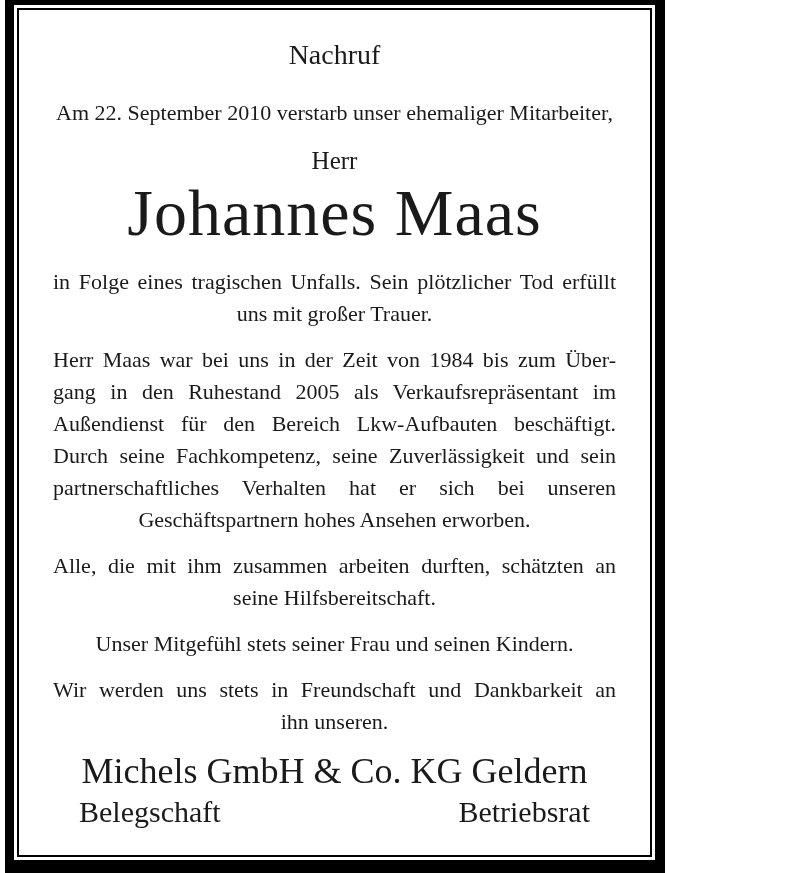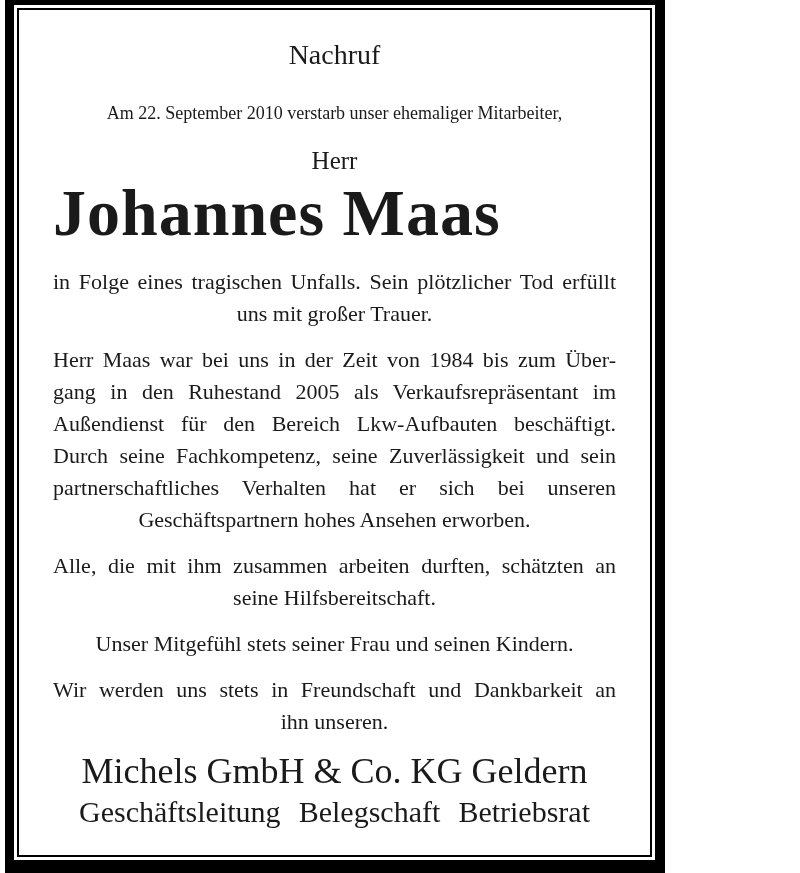--- a/index.html
+++ b/index.html
@@ -31,37 +31,36 @@
   }
 
   .title {
     text-align: center;
     font-size: 28px;
     line-height: 1.2;
     margin-top: 6px;
   }
   .intro {
     text-align: center;
-    font-size: 18px;
+    font-size: 22px;
     line-height: 30px;
     margin-top: 26px;
   }
   .salutation {
     text-align: center;
     font-size: 25px;
     line-height: 30px;
     margin-top: 18px;
   }
   .deceased-name {
-    text-align: left;
+    text-align: center;
     font-size: 66px;
     line-height: 1.0;
     letter-spacing: 1px;
     margin-top: 4px;
-    font-weight: bold;
   }
 
   .notice-body { margin-top: 20px; }
   .paragraph { margin-top: 14px; font-size: 22px; line-height: 32px; }
   .paragraph:first-child { margin-top: 0; }
   .pline { text-align: justify; text-align-last: justify; }
   .pline.center { text-align: center; text-align-last: center; }
 
   .footer { margin-top: 14px; }
   .company {
@@ -114,20 +113,19 @@
         </div>
         <div class="paragraph">
           <div class="pline">Wir werden uns stets in Freundschaft und Dankbarkeit an</div>
           <div class="pline center">ihn unseren.</div>
         </div>
       </div>
 
     <div class="footer">
       <div class="company">Michels GmbH &amp; Co. KG Geldern</div>
       <div class="signatories">
-        <span>Geschäftsleitung</span>
         <span>Belegschaft</span>
         <span>Betriebsrat</span>
       </div>
     </div>
 
   </div>
 </div>
 
 </body></html>

